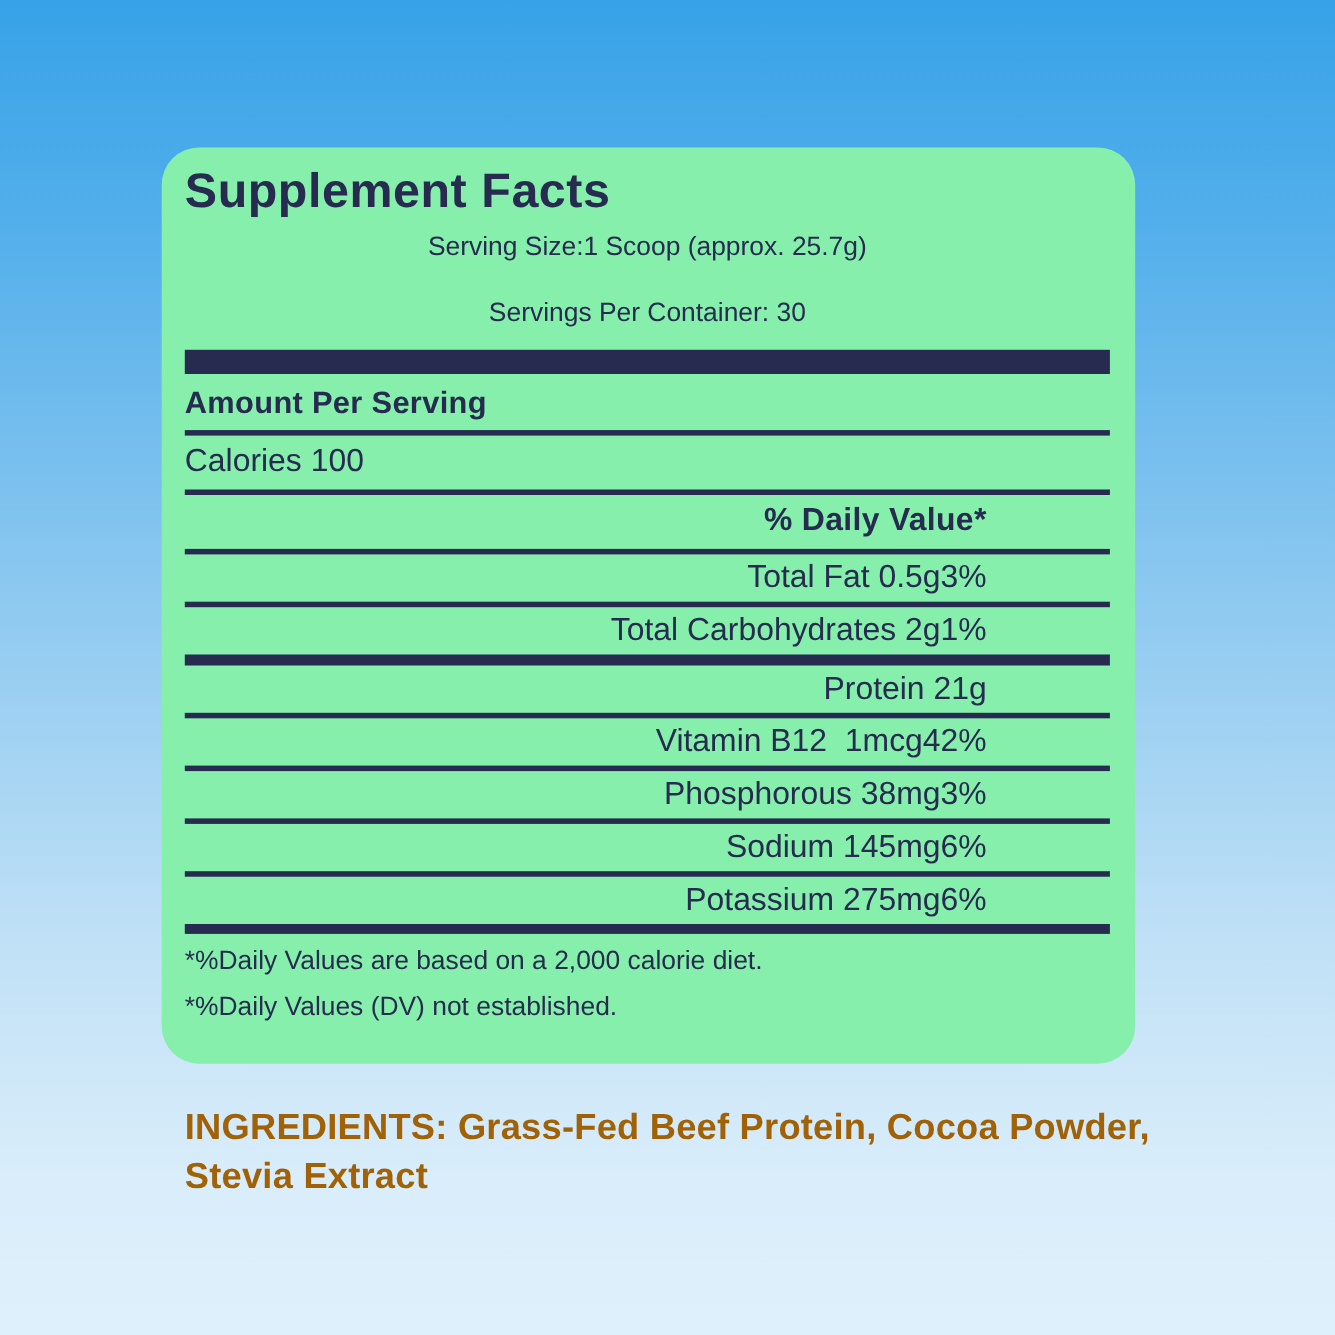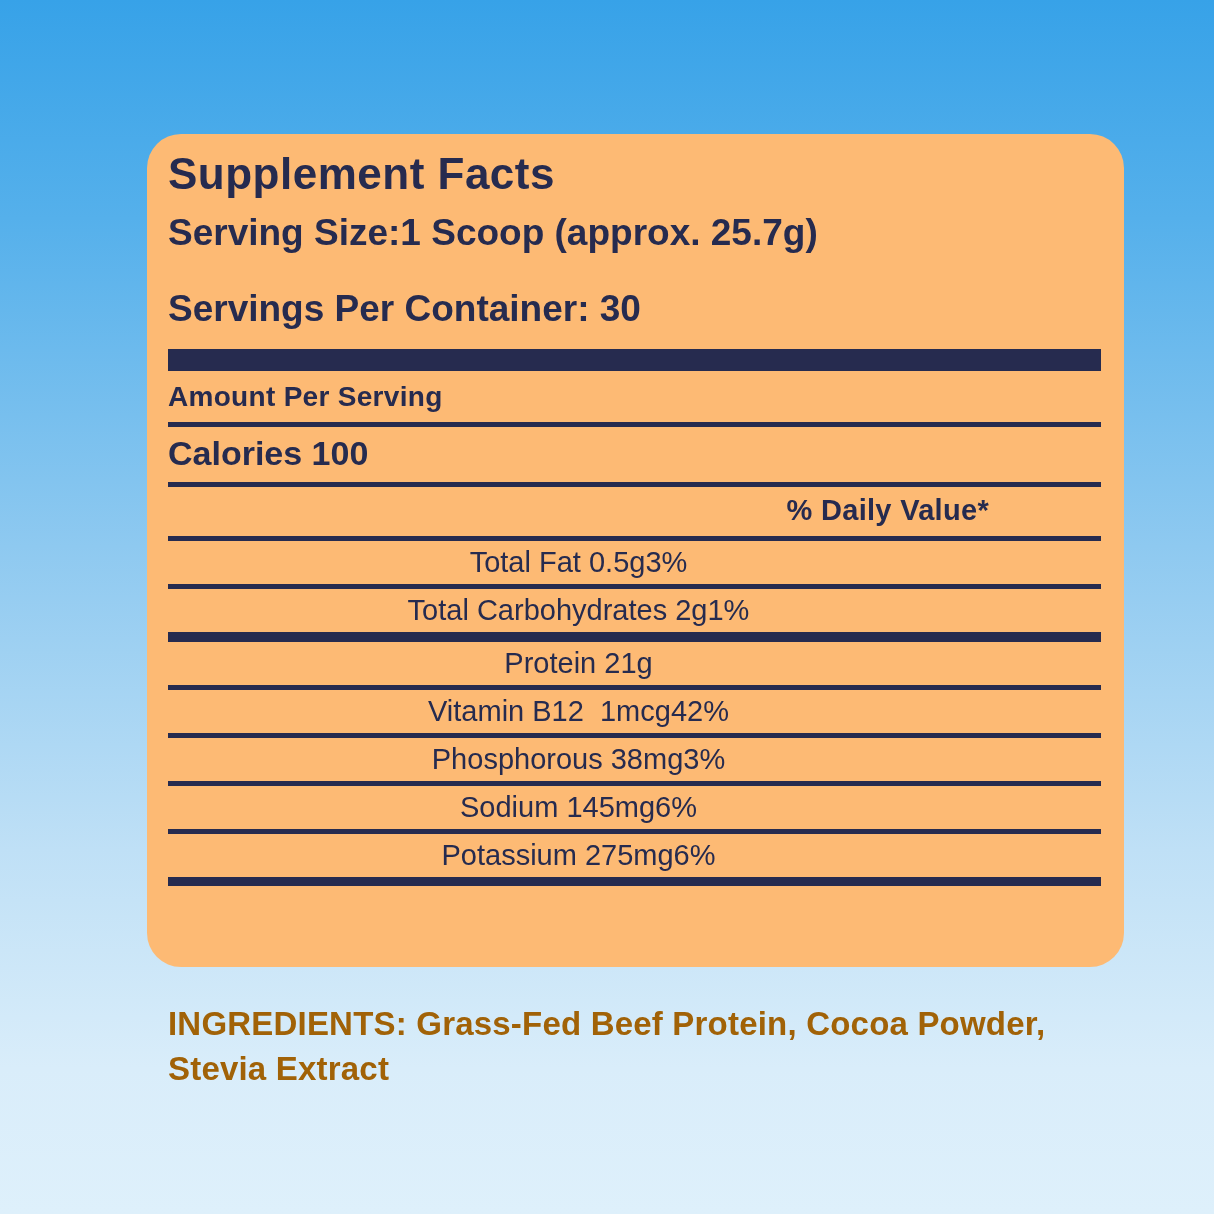--- a/index.html
+++ b/index.html
@@ -8,68 +8,69 @@
     font-family: "Liberation Sans", "DejaVu Sans", sans-serif;
     background: linear-gradient(180deg,
       #37a2e8 0%, #55b0eb 18%, #8ec9f0 45%,
       #bfe0f6 70%, #d9edfa 88%, #def0fb 100%);
     position: relative;
     overflow: hidden;
   }
   .card {
     position: absolute;
     left: 147px; top: 134px;
-    width: 977px; height: 833px;
-    background: #fdba74;
+    width: 885px; height: 833px;
+    background: #86efac;
     border-radius: 34px;
     padding: 0 23px 0 21px;
     color: #262b4f;
   }
   .title {
     margin-top: 16px;
     font-size: 44px;
     font-weight: 800;
     letter-spacing: 0.5px;
     line-height: 1.1;
   }
   .serving-line {
-    font-size: 37px;
-    font-weight: 700;
+    font-size: 24px;
+    font-weight: 400;
     line-height: 1.2;
+    text-align: center;
   }
   .serving-size { margin-top: 13px; }
   .servings-per { margin-top: 31px; }
   .bar-thick {
     margin-top: 18px;
     height: 22px;
     background: #262b4f;
   }
   .aps {
     padding: 10px 0 9px 0;
     font-size: 28px;
     font-weight: 700;
     letter-spacing: 0.3px;
   }
   .rule { height: 5px; background: #262b4f; }
   .rule-thick { height: 9px; background: #262b4f; }
   .calories {
     padding: 7px 0 9px 0;
-    font-size: 34px;
-    font-weight: 700;
+    font-size: 29px;
+    font-weight: 400;
   }
   .dv-header {
     padding: 7px 112px 9px 0;
     font-size: 29px;
     font-weight: 800;
     text-align: right;
     letter-spacing: 0.3px;
   }
   .nutrient-row {
     display: flex;
-    justify-content: center;
+    justify-content: flex-end;
     align-items: baseline;
     padding: 4px 0 5px 0;
     font-size: 29px;
     font-weight: 500;
     line-height: 34px;
   }
   .nutrient-label { white-space: pre-wrap; }
   .nutrient-dv { padding-right: 112px; }
   .footnotes { margin-top: 11px; }
   .footnote {
@@ -145,15 +146,19 @@
     <span class="nutrient-dv">6%</span>
   </div>
   <div class="rule"></div>
 
   <div class="nutrient-row">
     <span class="nutrient-label">Potassium 275mg</span>
     <span class="nutrient-dv">6%</span>
   </div>
   <div class="rule-thick"></div>
 
+  <div class="footnotes">
+    <div class="footnote">*%Daily Values are based on a 2,000 calorie diet.</div>
+    <div class="footnote">*%Daily Values (DV) not established.</div>
+  </div>
 </div>
 
 <div class="ingredients">INGREDIENTS: Grass-Fed Beef Protein, Cocoa Powder, Stevia Extract</div>
 
 </body></html>

